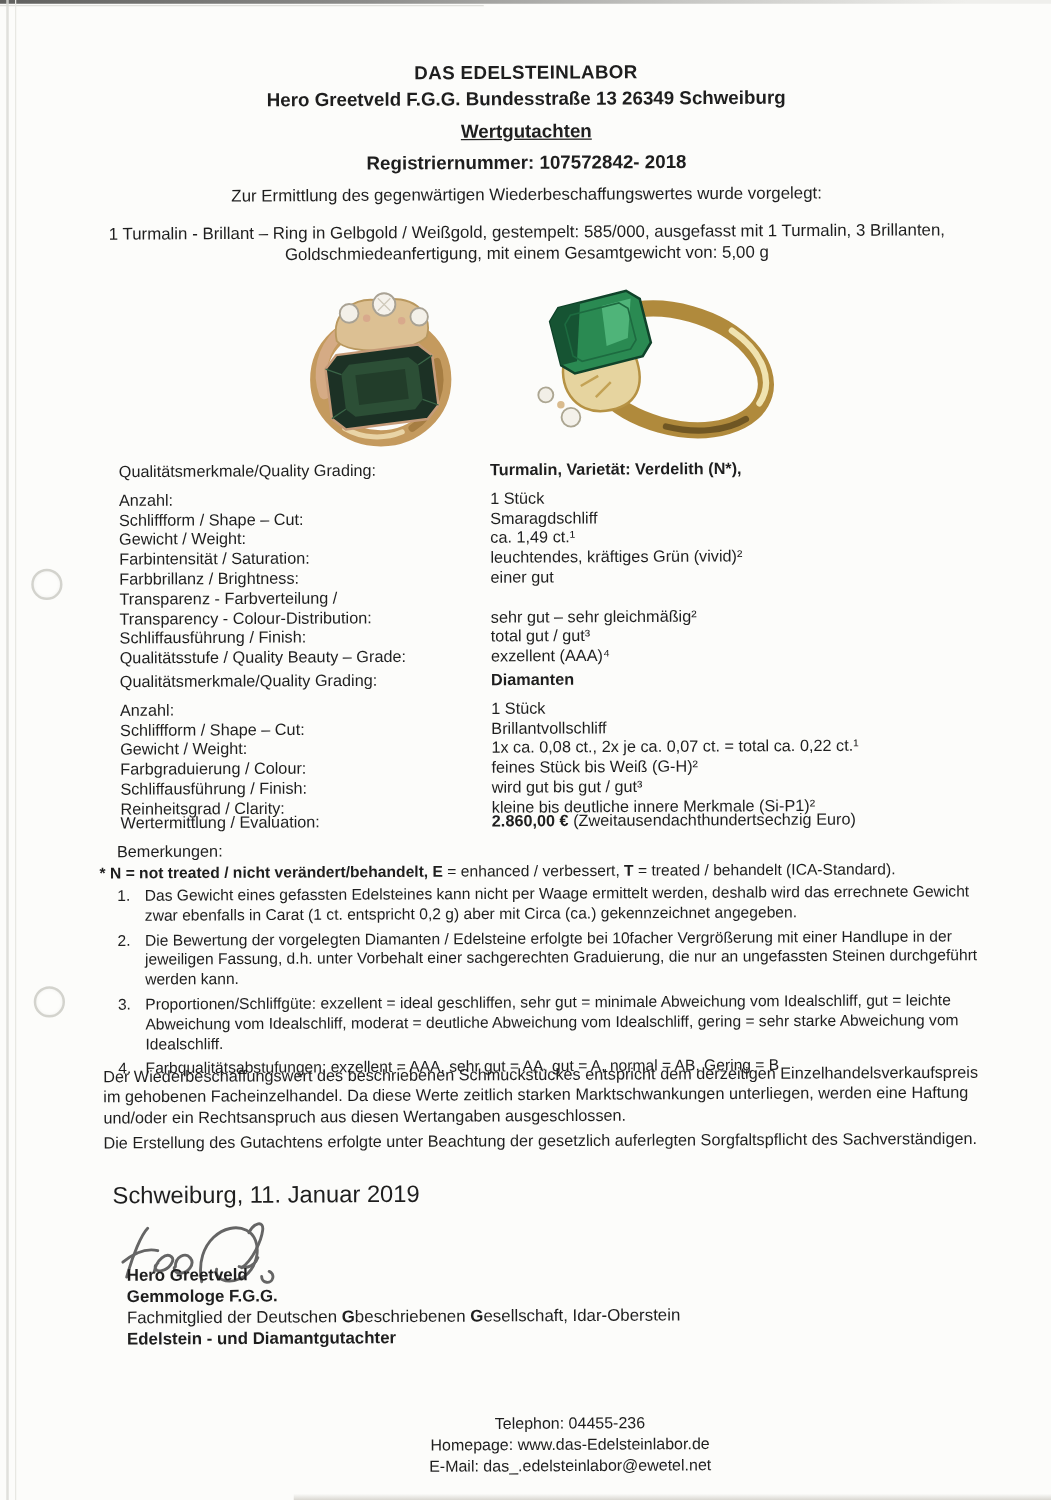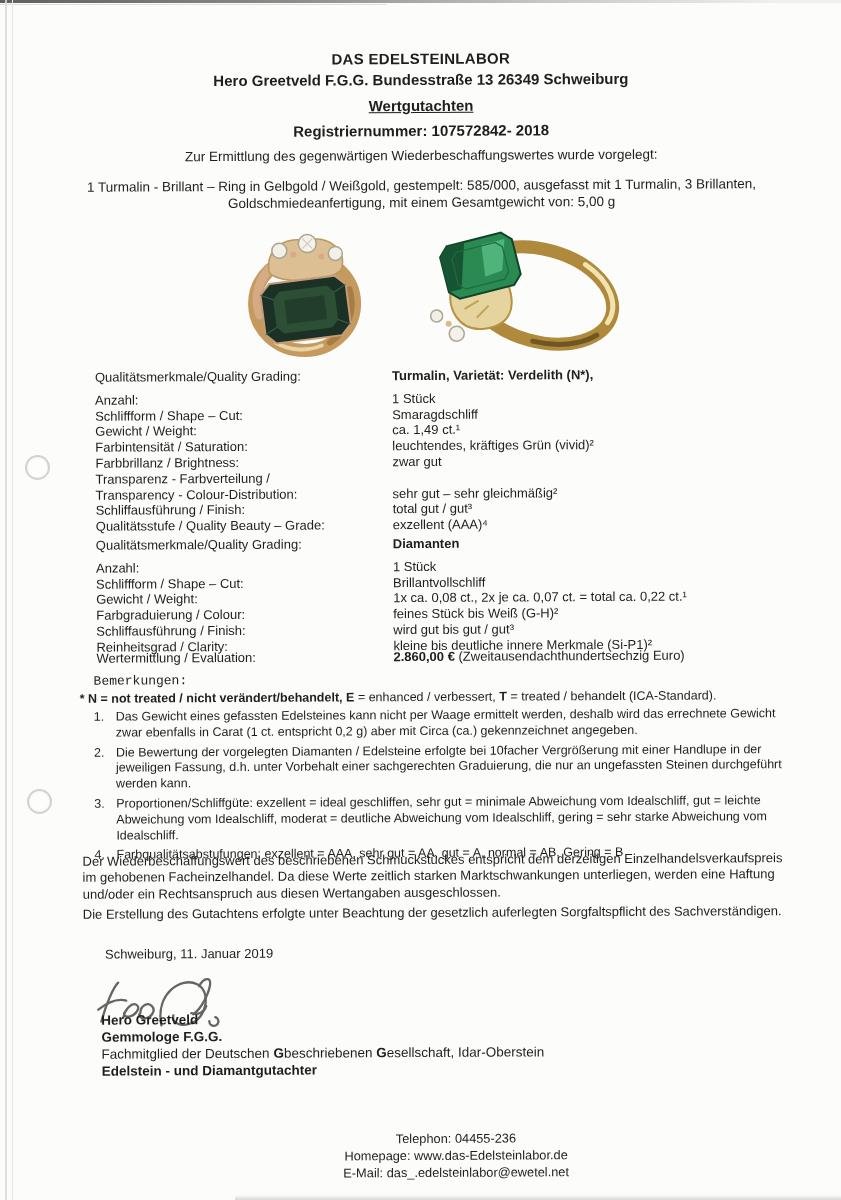--- a/index.html
+++ b/index.html
@@ -35,29 +35,29 @@
   .photos svg{display:block;}
   .grading{font-size:13px;}
   .g1{left:93px;top:368px;}
   .g2{left:93px;top:536px;}
   .grow{display:flex;line-height:15.8px;}
   .glabel{flex:0 0 297px;}
   .gvalue{white-space:nowrap;}
   .gap-below{margin-bottom:7px;}
   .b{font-weight:bold;}
   .eval{left:93px;top:649px;font-size:13px;}
-  .rem-h{left:90px;top:672px;font-size:13px;font-family:Liberation Mono, monospace;}
+  .rem-h{left:90px;top:672px;font-size:13px;}
   .rem-star{left:76px;top:690px;font-size:12.5px;width:730px;}
   .rem-list{left:76px;top:708px;width:712px;font-size:12.5px;}
   .rem-list ol{margin:0;padding-left:28px;}
   .rem-list li{padding-left:8px;margin-bottom:4px;line-height:15.8px;}
   .para{left:78px;top:0;width:700px;font-size:13px;line-height:16.3px;}
   .p1{top:852px;}
   .p2{top:905px;}
-  .date{left:100px;top:945px;font-size:13px;}
+  .date{left:85px;top:945px;font-size:19px;}
   .sig-svg{left:86px;top:970px;}
   .sig-names{left:96px;top:1010px;font-size:13.5px;line-height:17px;}
   .footer{left:70px;top:1130px;width:760px;text-align:center;font-size:12.8px;line-height:17px;}
   .u{}
 </style>
 </head>
 <body>
 
 <div class="sheet">
 
@@ -134,21 +134,21 @@
       <div class="grow">
         <span class="glabel">Gewicht / Weight:</span>
         <span class="gvalue">ca. 1,49 ct.¹</span>
       </div>
       <div class="grow">
         <span class="glabel">Farbintensität / Saturation:</span>
         <span class="gvalue">leuchtendes, kräftiges Grün (vivid)²</span>
       </div>
       <div class="grow">
         <span class="glabel">Farbbrillanz / Brightness:</span>
-        <span class="gvalue">zwar gut</span>
+        <span class="gvalue">einer gut</span>
       </div>
       <div class="grow">
         <span class="glabel">Transparenz - Farbverteilung /</span>
         <span class="gvalue"></span>
       </div>
       <div class="grow">
         <span class="glabel">Transparency - Colour-Distribution:</span>
         <span class="gvalue">sehr gut – sehr gleichmäßig²</span>
       </div>
       <div class="grow">

